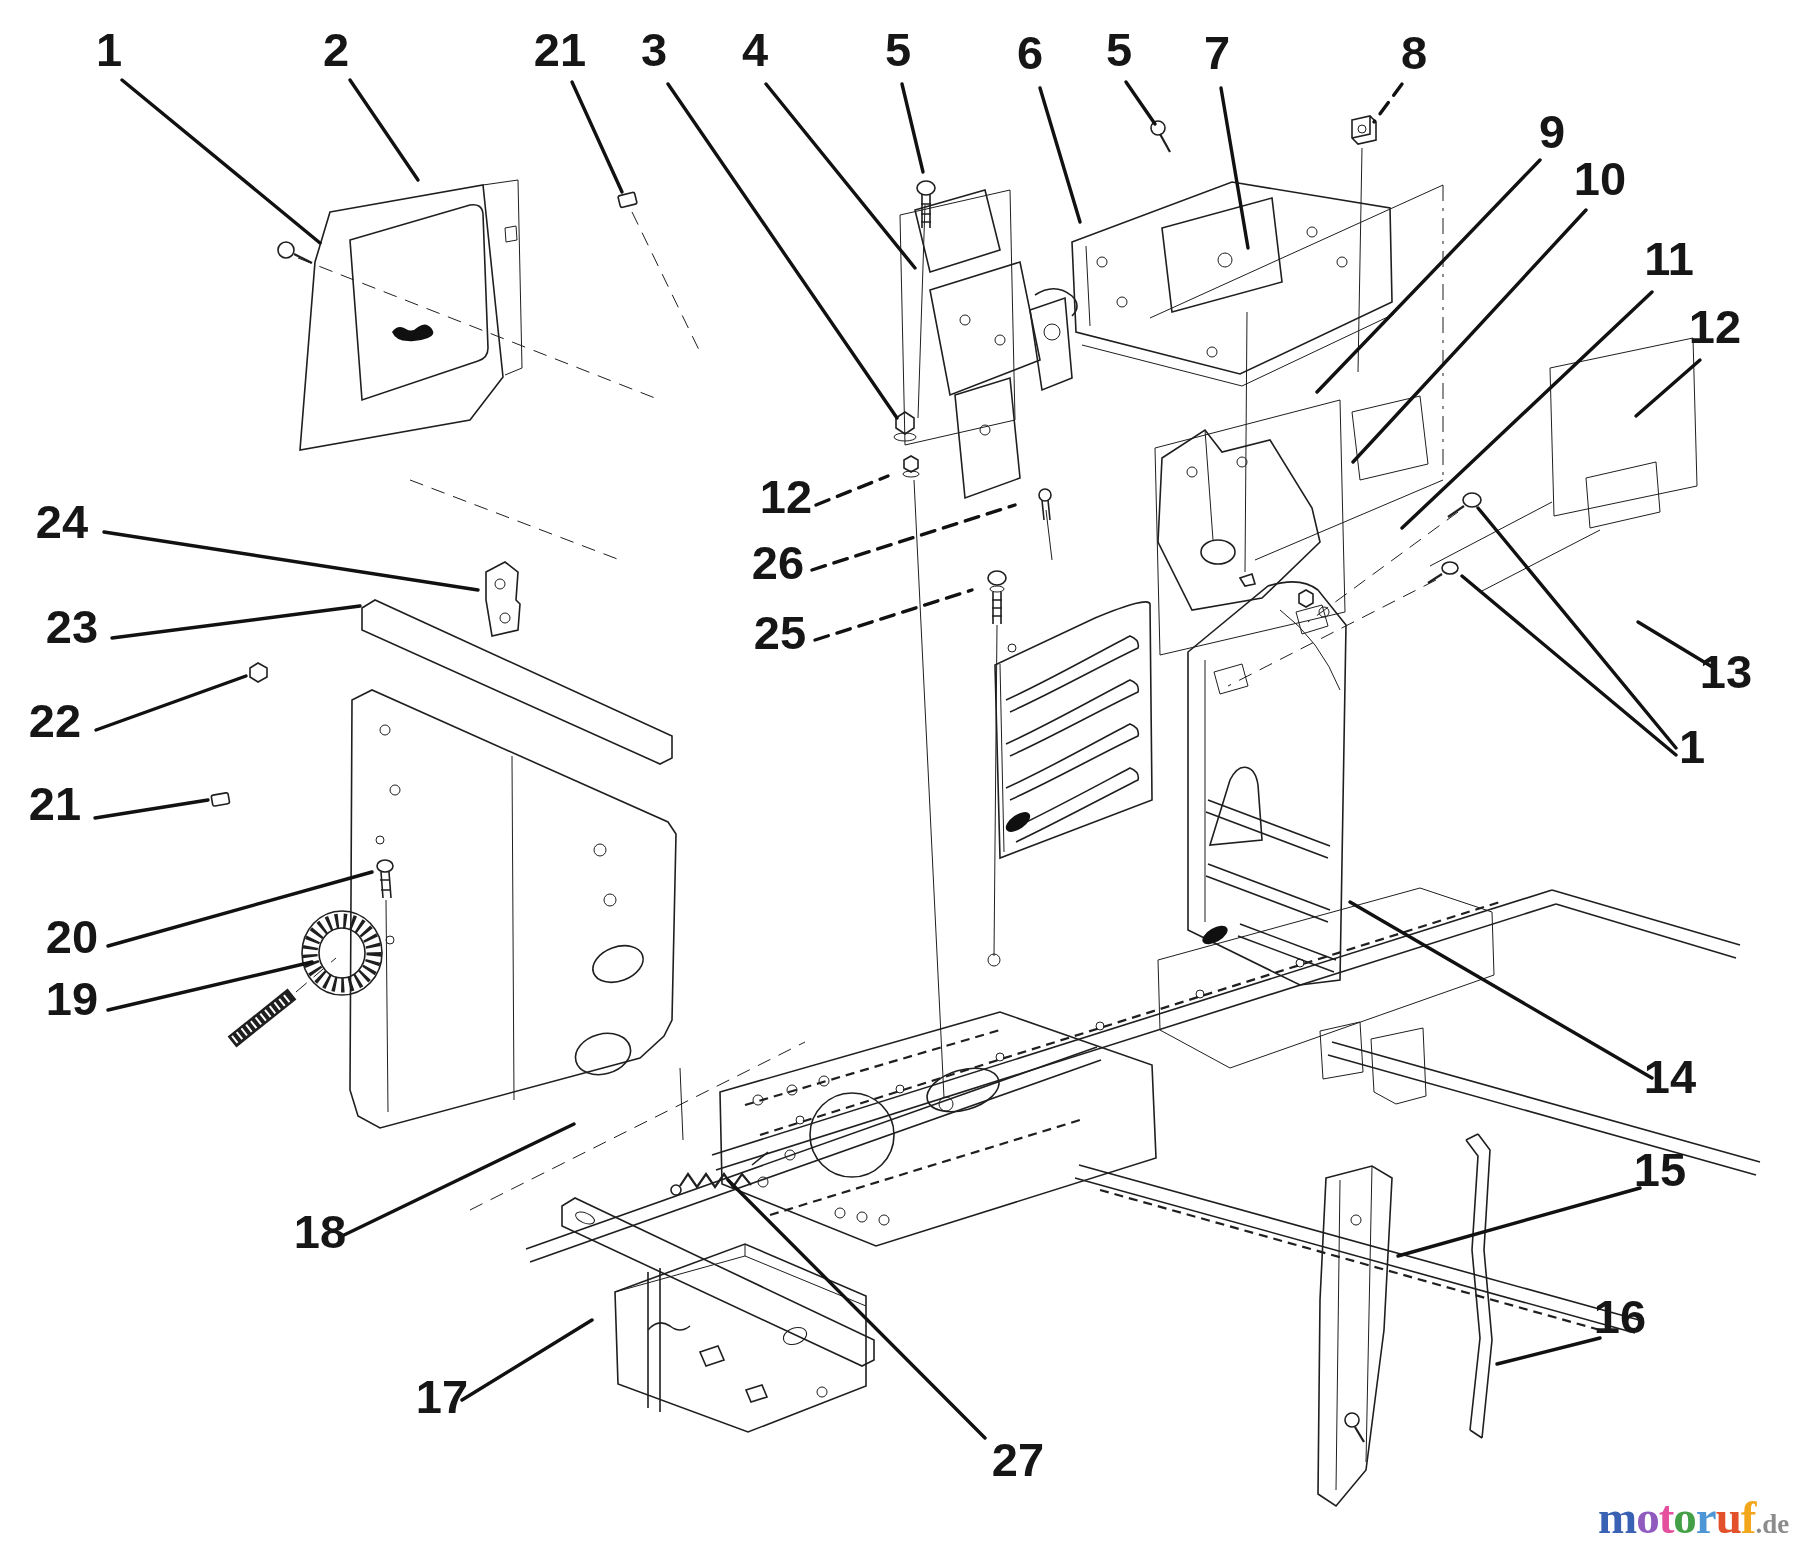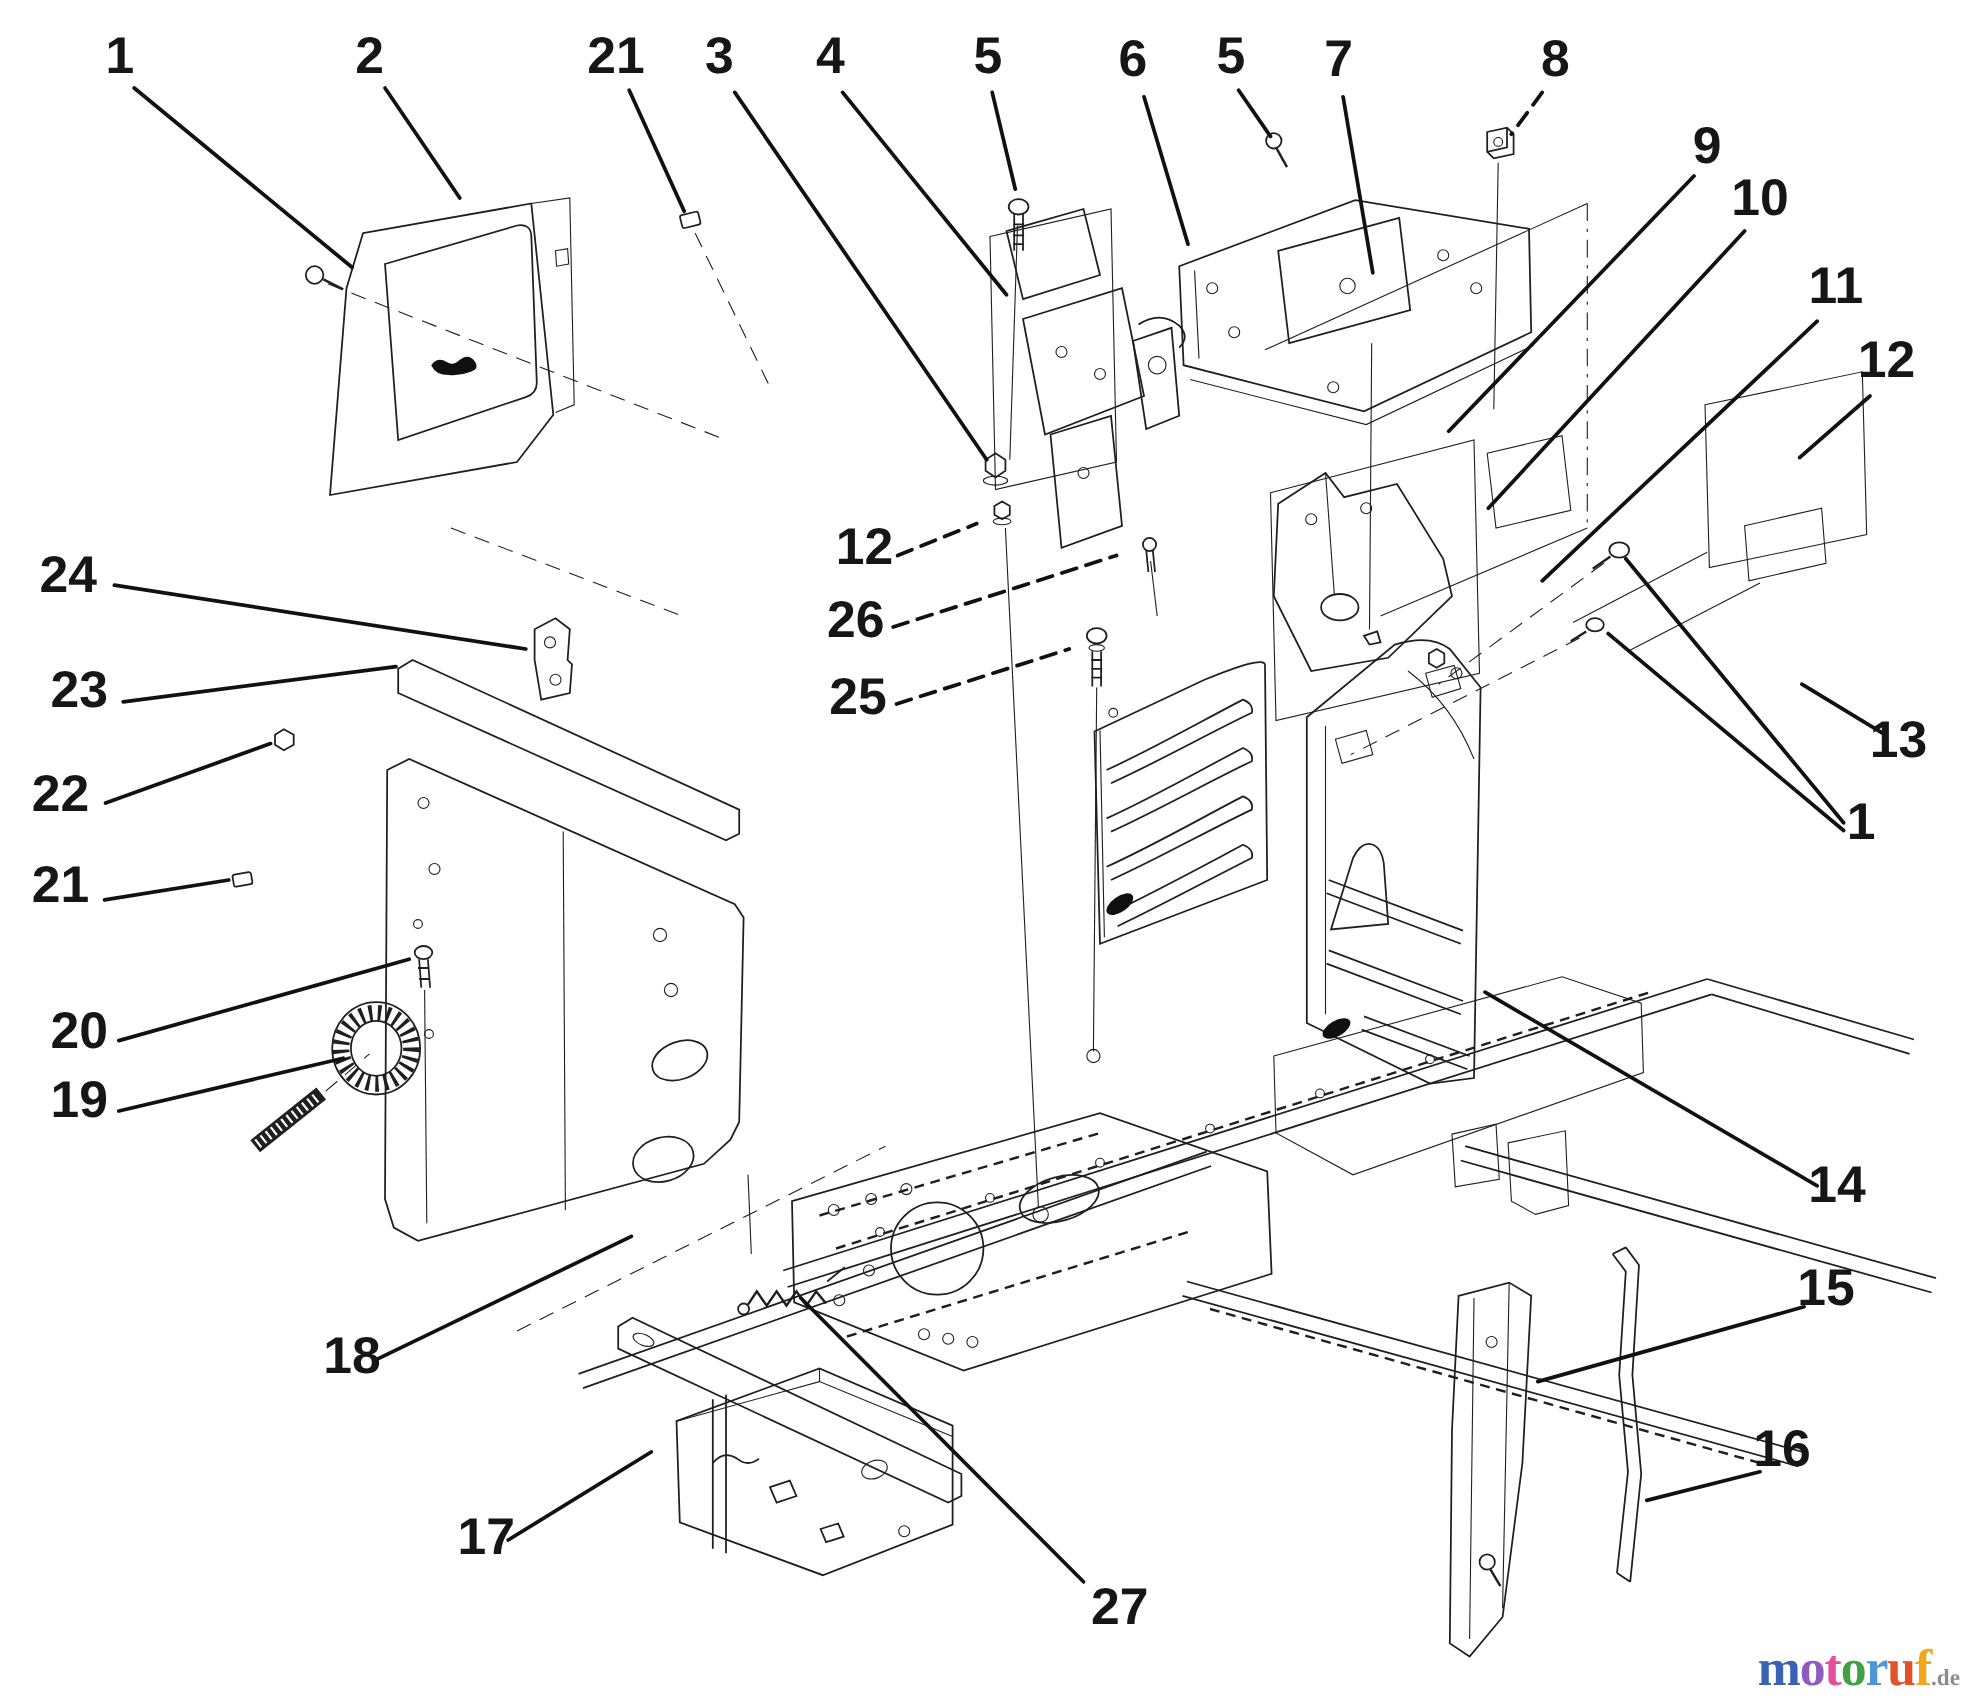--- a/index.html
+++ b/index.html
@@ -12,21 +12,21 @@
   .w14{stroke-width:1.6;}
   .w20{stroke-width:2.2;}
   .leader{stroke:#111111;stroke-width:3.4;stroke-linecap:round;fill:none;}
   .dash{stroke-dasharray:14 9;}
   .dashdot{stroke-dasharray:16 7 3 7;}
   .serr{stroke-dasharray:9 6;}
   .blk{fill:#101010;stroke:none;}
   .logo{position:absolute;left:1598px;top:1490px;width:200px;height:58px;
         font-family:"Liberation Serif", serif;font-weight:bold;font-size:47px;
         letter-spacing:-1px;white-space:nowrap;}
-  .logo .suffix{font-size:21px;font-weight:bold;letter-spacing:0;font-family:Liberation Serif, serif;}
+  .logo .suffix{font-size:27px;font-weight:bold;letter-spacing:0;font-family:Liberation Serif, serif;}
 </style>
 </head>
 <body>
 
 <div class="stage">
 <svg width="1800" height="1552" viewBox="0 0 1800 1552">
 
   <g>
     <line class="ln w08 dash" x1="298" y1="258" x2="660" y2="400"></line>
     <line class="ln w08 dash" x1="632" y1="212" x2="700" y2="352"></line>

